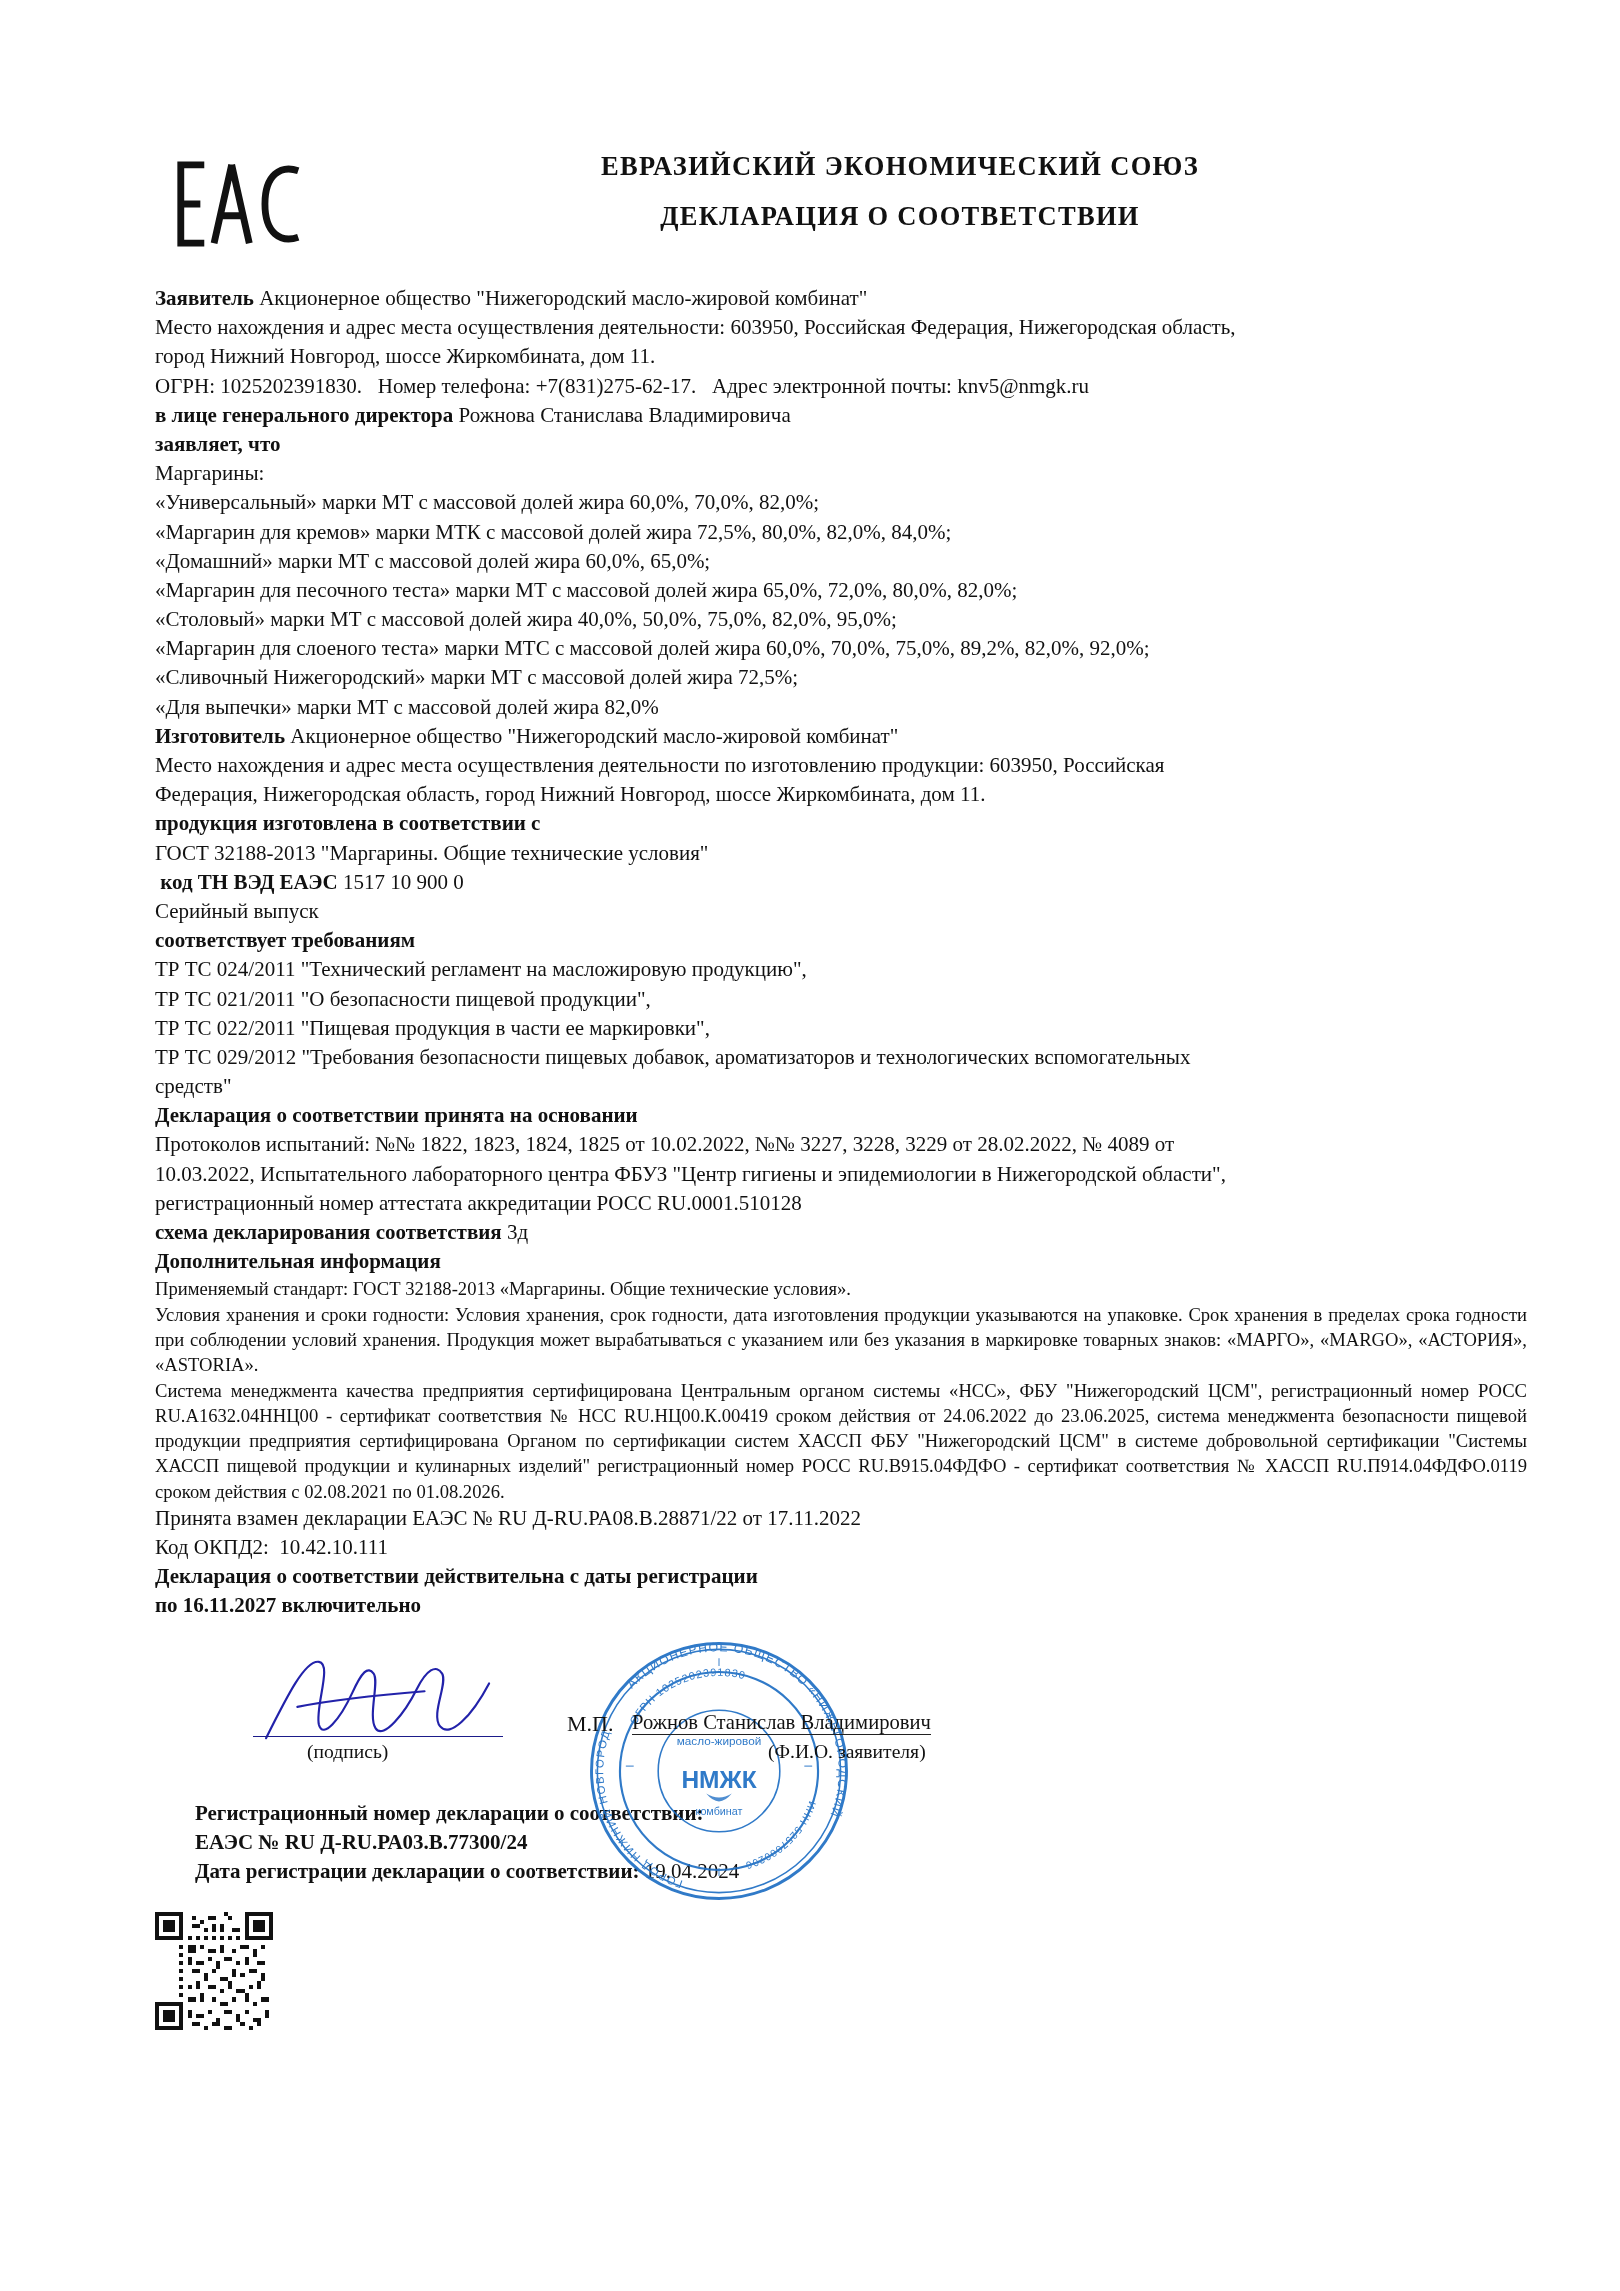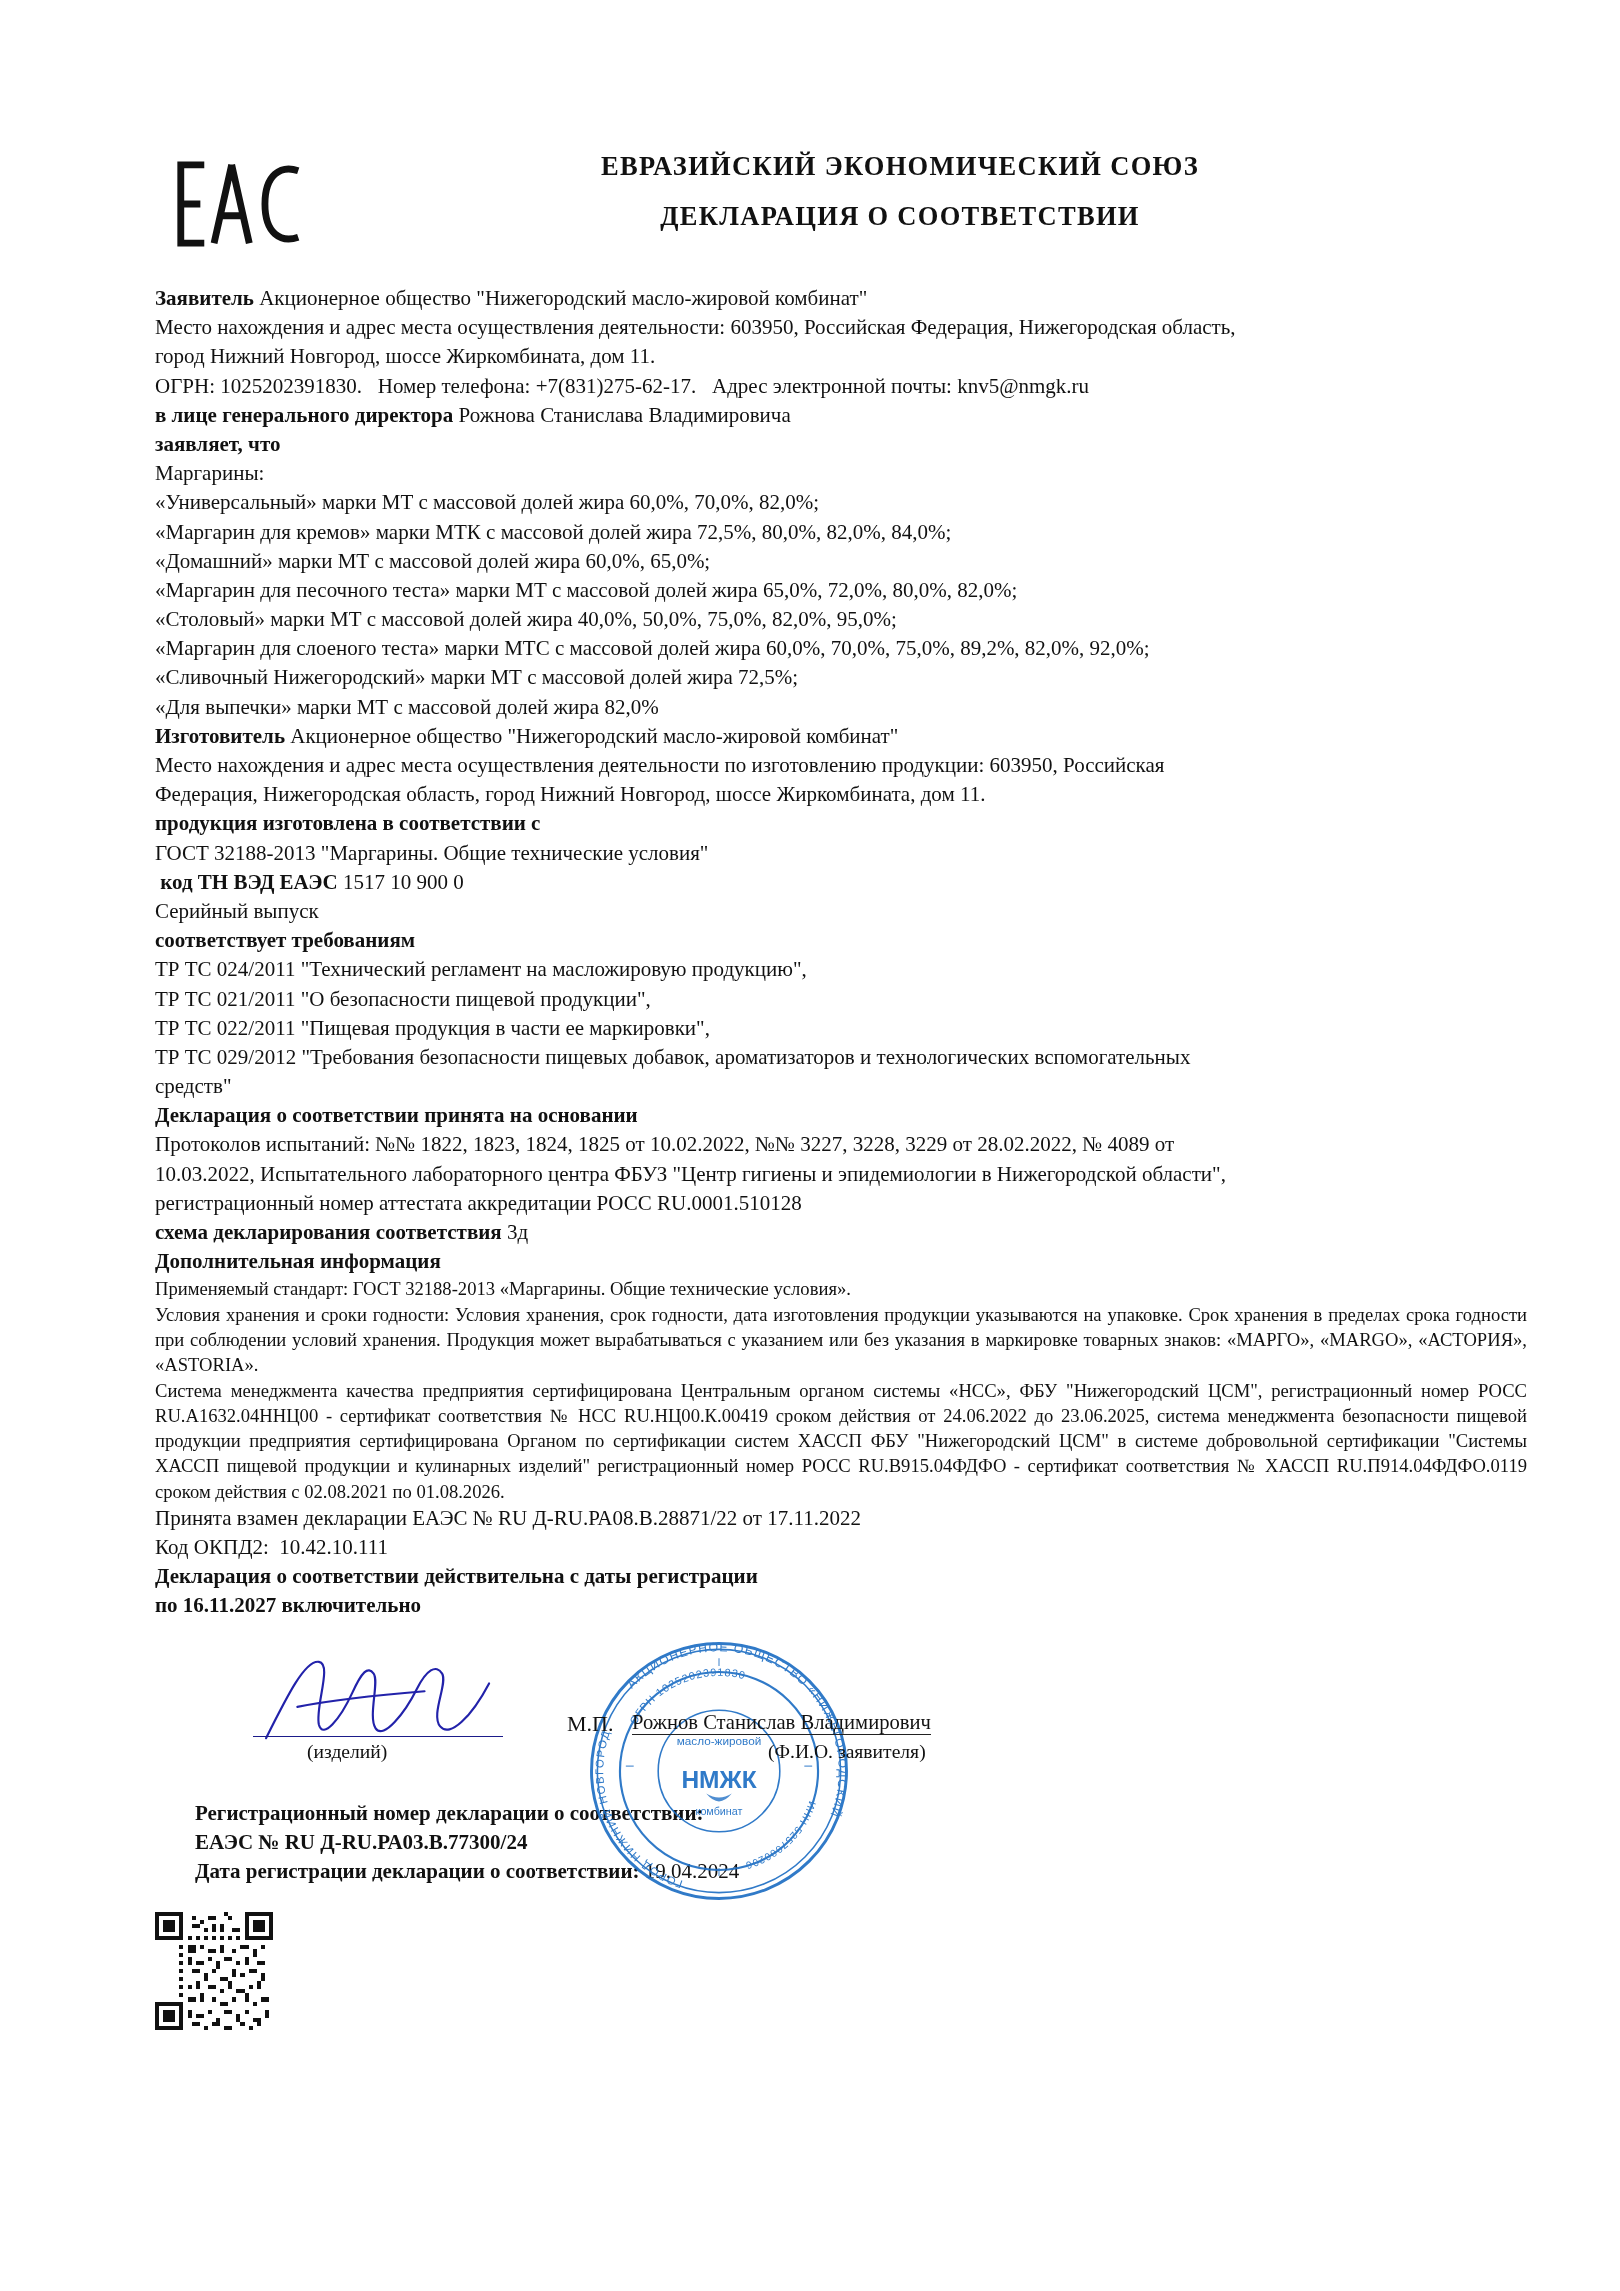--- a/index.html
+++ b/index.html
@@ -273,21 +273,21 @@
       <div class="sign-scribble">
         <svg viewBox="0 0 250 92" width="245" height="90" aria-hidden="true">
           <g fill="none" stroke="#2222aa" stroke-width="2.2" stroke-linecap="round">
             <path d="M8 84 C30 40, 48 4, 62 6 C76 8, 58 52, 62 70 C66 86, 84 64, 96 38 C106 16, 112 10, 118 18 C124 26, 112 62, 120 74 C128 86, 150 58, 162 34 C172 14, 182 8, 188 18 C194 28, 176 60, 186 72 C196 84, 218 62, 236 28"></path>
             <path d="M40 52 C70 46, 120 40, 170 36"></path>
           </g>
         </svg>
       </div>
 
       <div class="sign-line"></div>
-      <div class="sign-word-podpis">(изделий)</div>
+      <div class="sign-word-podpis">(подпись)</div>
 
       <div class="stamp">
         <svg viewBox="0 0 310 310" width="304" height="304" aria-hidden="true">
           <defs>
             <path id="arcOuter" d="M 155,155 m -122,0 a 122,122 0 1,1 244,0 a 122,122 0 1,1 -244,0"></path>
             <path id="arcOuterBottom" d="M 155,155 m 118,0 a 118,118 0 1,1 -236,0 a 118,118 0 1,1 236,0"></path>
             <path id="arcInner" d="M 155,155 m -97,0 a 97,97 0 1,1 194,0 a 97,97 0 1,1 -194,0"></path>
           </defs>
           <g stroke="#1f6fc4" fill="none">
             <circle cx="155" cy="155" r="130" stroke-width="3"></circle>

